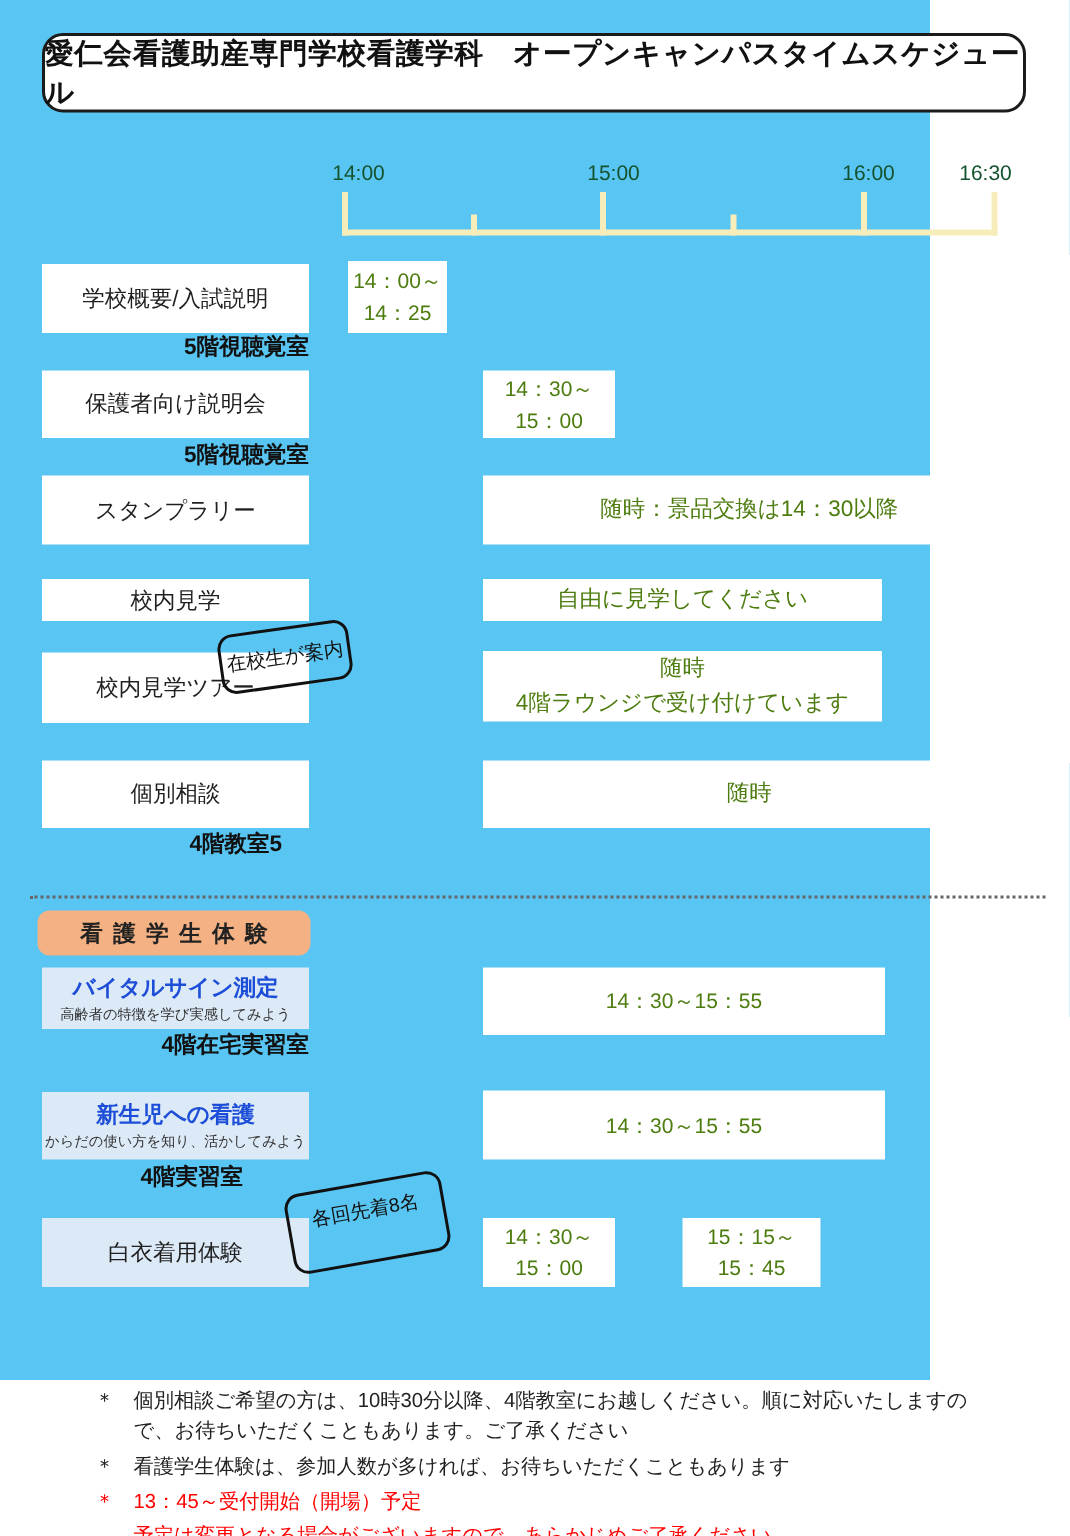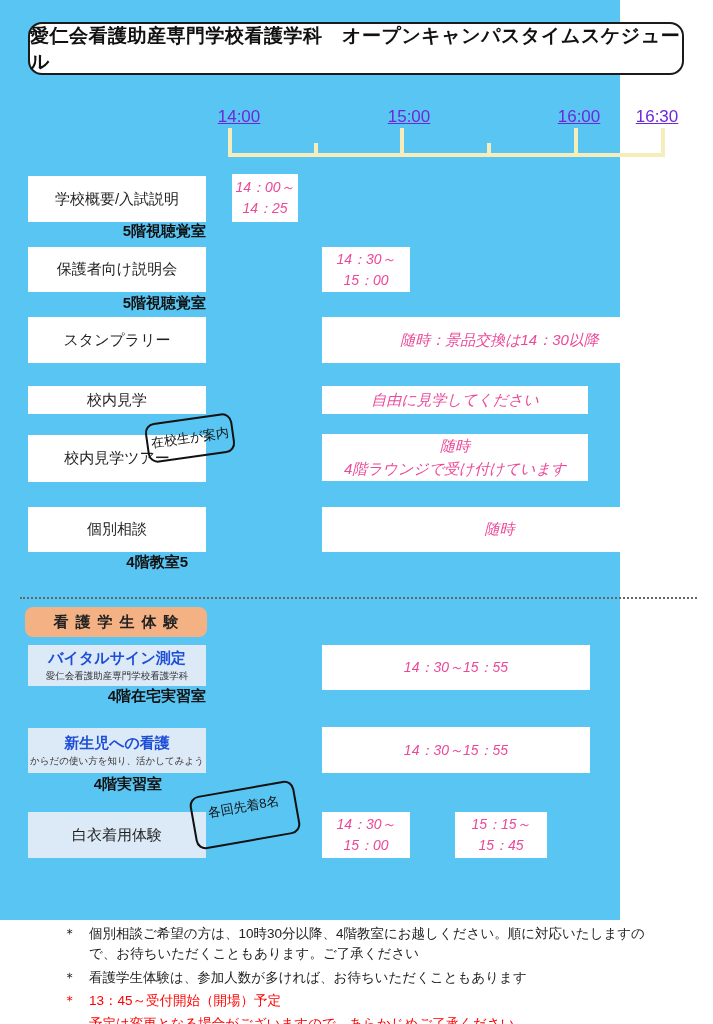--- a/index.html
+++ b/index.html
@@ -5,34 +5,34 @@
   html,body{margin:0;padding:0;}
   body{font-family:"Liberation Sans","DejaVu Sans",sans-serif;}
   .canvas{position:relative;width:713px;height:1024px;background:#ffffff;overflow:hidden;}
   .blue-area{position:absolute;left:0;top:0;width:620px;height:920px;background:#58C5F3;}
   .abs{position:absolute;box-sizing:border-box;}
 
   .title-box{left:28px;top:22px;width:656px;height:53px;background:#fff;border:2px solid #1b1b1b;
     border-radius:14px;display:flex;align-items:center;justify-content:center;
     font-size:19px;font-weight:bold;color:#111;letter-spacing:0.5px;}
 
-  .tl-label{top:107px;transform:translateX(-50%);font-size:17px;color:#6d28d9;text-decoration:underline;}
+  .tl-label{top:107px;transform:translateX(-50%);font-size:14px;color:#14532d;}
   .axis-line{left:228px;top:153px;width:437px;height:4px;background:#F7EDBB;}
   .tick{width:4px;background:#F7EDBB;}
   .tick.tall{top:128px;height:29px;}
   .tick.short{top:143px;height:14px;}
 
   .lbox{left:28px;width:178px;background:#ffffff;display:flex;flex-direction:column;
     align-items:center;justify-content:center;color:#1f1f1f;font-size:15px;font-weight:500;text-align:center;}
   .lbox.exp{background:#DCE9F6;}
   .lbox .main{font-size:15px;font-weight:600;color:#1d4ed8;}
   .lbox .subtxt{font-size:9.5px;color:#333;margin-top:2px;}
 
   .tbox{background:#ffffff;display:flex;align-items:center;justify-content:center;
-    font-size:14px;color:#ec4899;text-align:center;line-height:1.5;font-style:italic;}
+    font-size:14px;color:#4d7c0f;text-align:center;line-height:1.5;}
   .prelines{white-space:pre-line;}
 
   .room{left:28px;width:178px;text-align:right;font-size:15px;font-weight:600;color:#111;}
 
   .callout{border:2px solid #111;border-radius:10px;background:transparent;
     display:flex;align-items:center;justify-content:center;font-size:13px;color:#111;}
 
   .divider{left:20px;top:597px;width:677px;height:0;border-top:2px dotted #666;}
 
   .section-label{left:25px;top:607px;width:182px;height:30px;background:#F4B183;border-radius:8px;
@@ -90,21 +90,21 @@
     <div class="abs lbox" style="top:507px;height:45px;">個別相談</div>
     <div class="abs tbox" style="left:322px;top:507px;width:355px;height:45px;font-size:15px;">随時</div>
     <div class="abs room" style="top:553px;padding-right:18px;">4階教室5</div>
 
     <div class="abs divider"></div>
 
     <div class="abs section-label">看護学生体験</div>
 
     <div class="abs lbox exp" style="top:645px;height:41px;">
       <div class="main">バイタルサイン測定</div>
-      <div class="subtxt">愛仁会看護助産専門学校看護学科</div>
+      <div class="subtxt">高齢者の特徴を学び実感してみよう</div>
     </div>
     <div class="abs tbox" style="left:322px;top:645px;width:268px;height:45px;">14：30～15：55</div>
     <div class="abs room" style="top:687px;">4階在宅実習室</div>
 
     <div class="abs lbox exp" style="top:728px;height:45px;">
       <div class="main">新生児への看護</div>
       <div class="subtxt">からだの使い方を知り、活かしてみよう</div>
     </div>
     <div class="abs tbox" style="left:322px;top:727px;width:268px;height:46px;">14：30～15：55</div>
     <div class="abs room" style="top:775px;padding-right:44px;">4階実習室</div>

